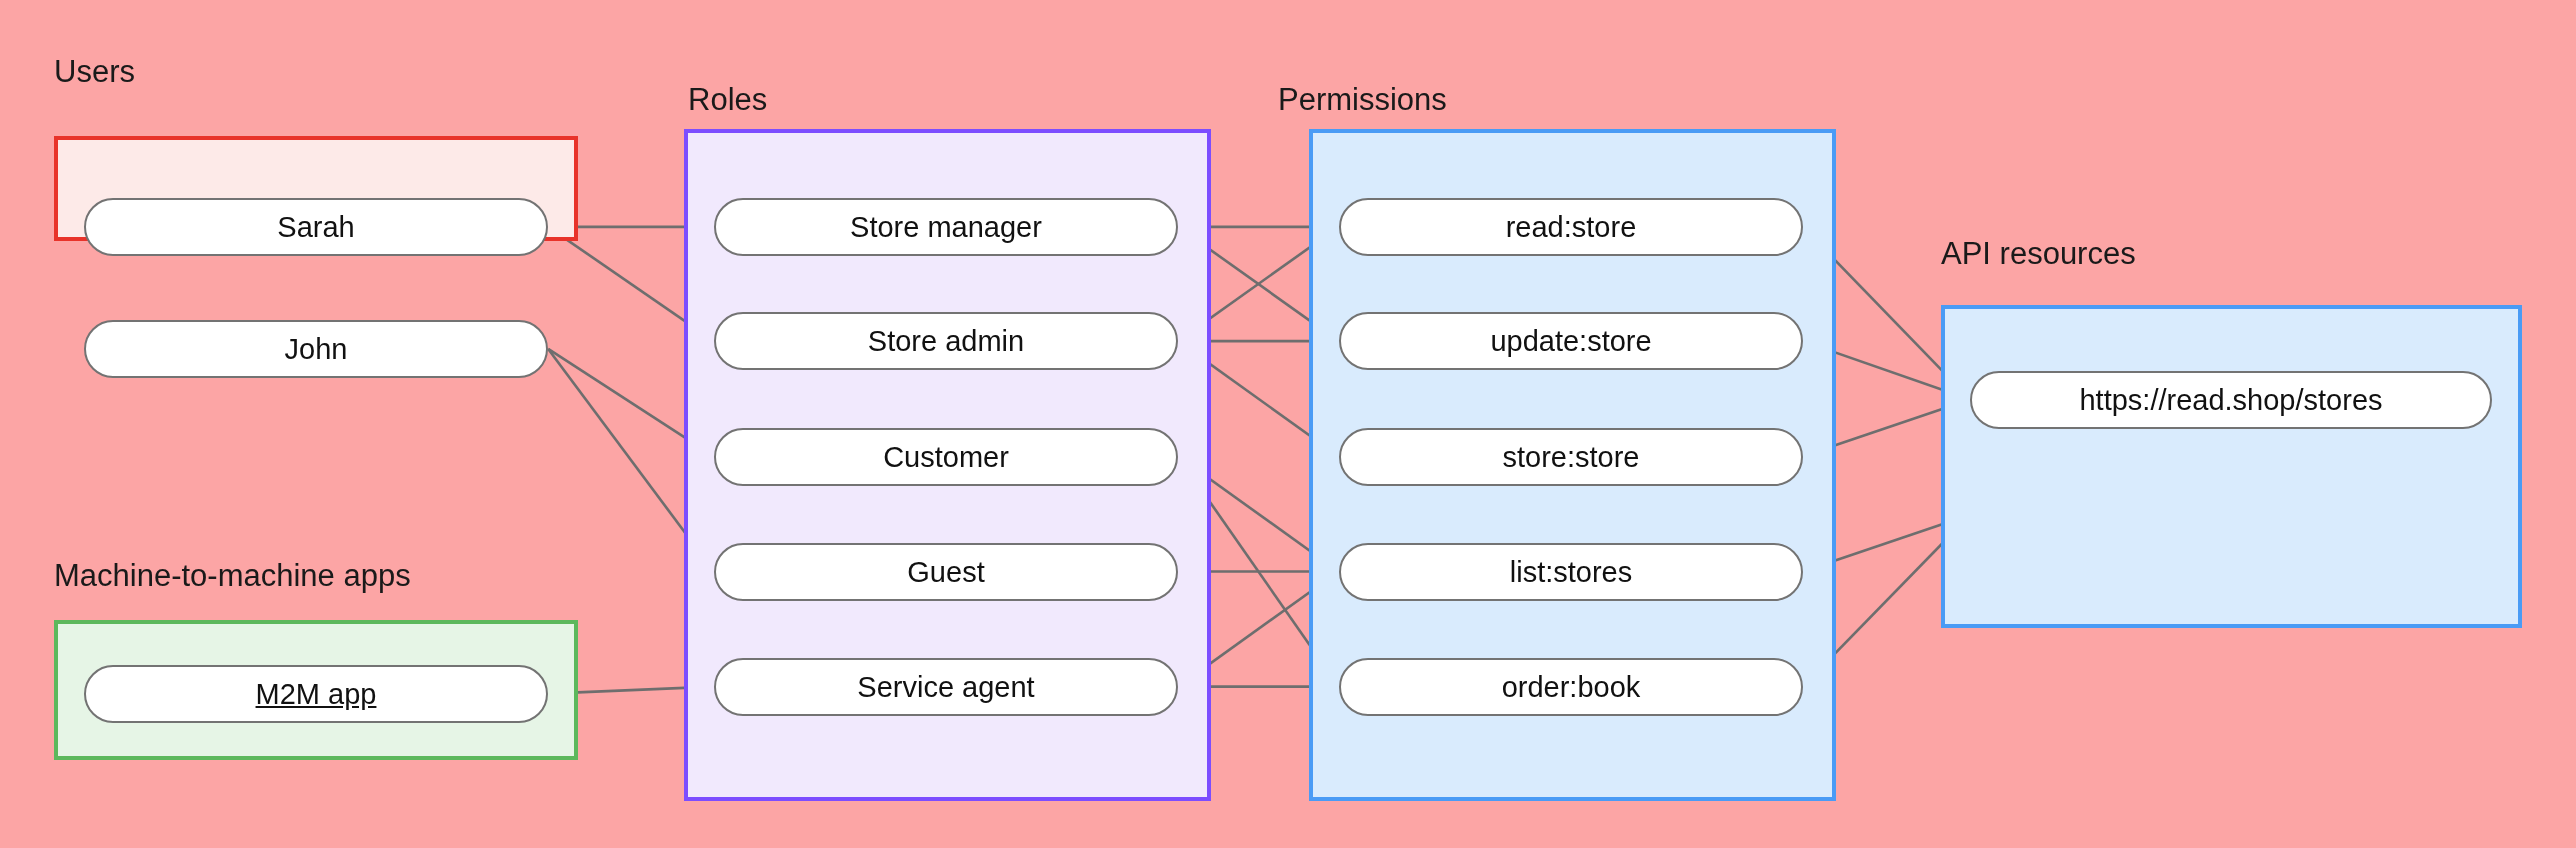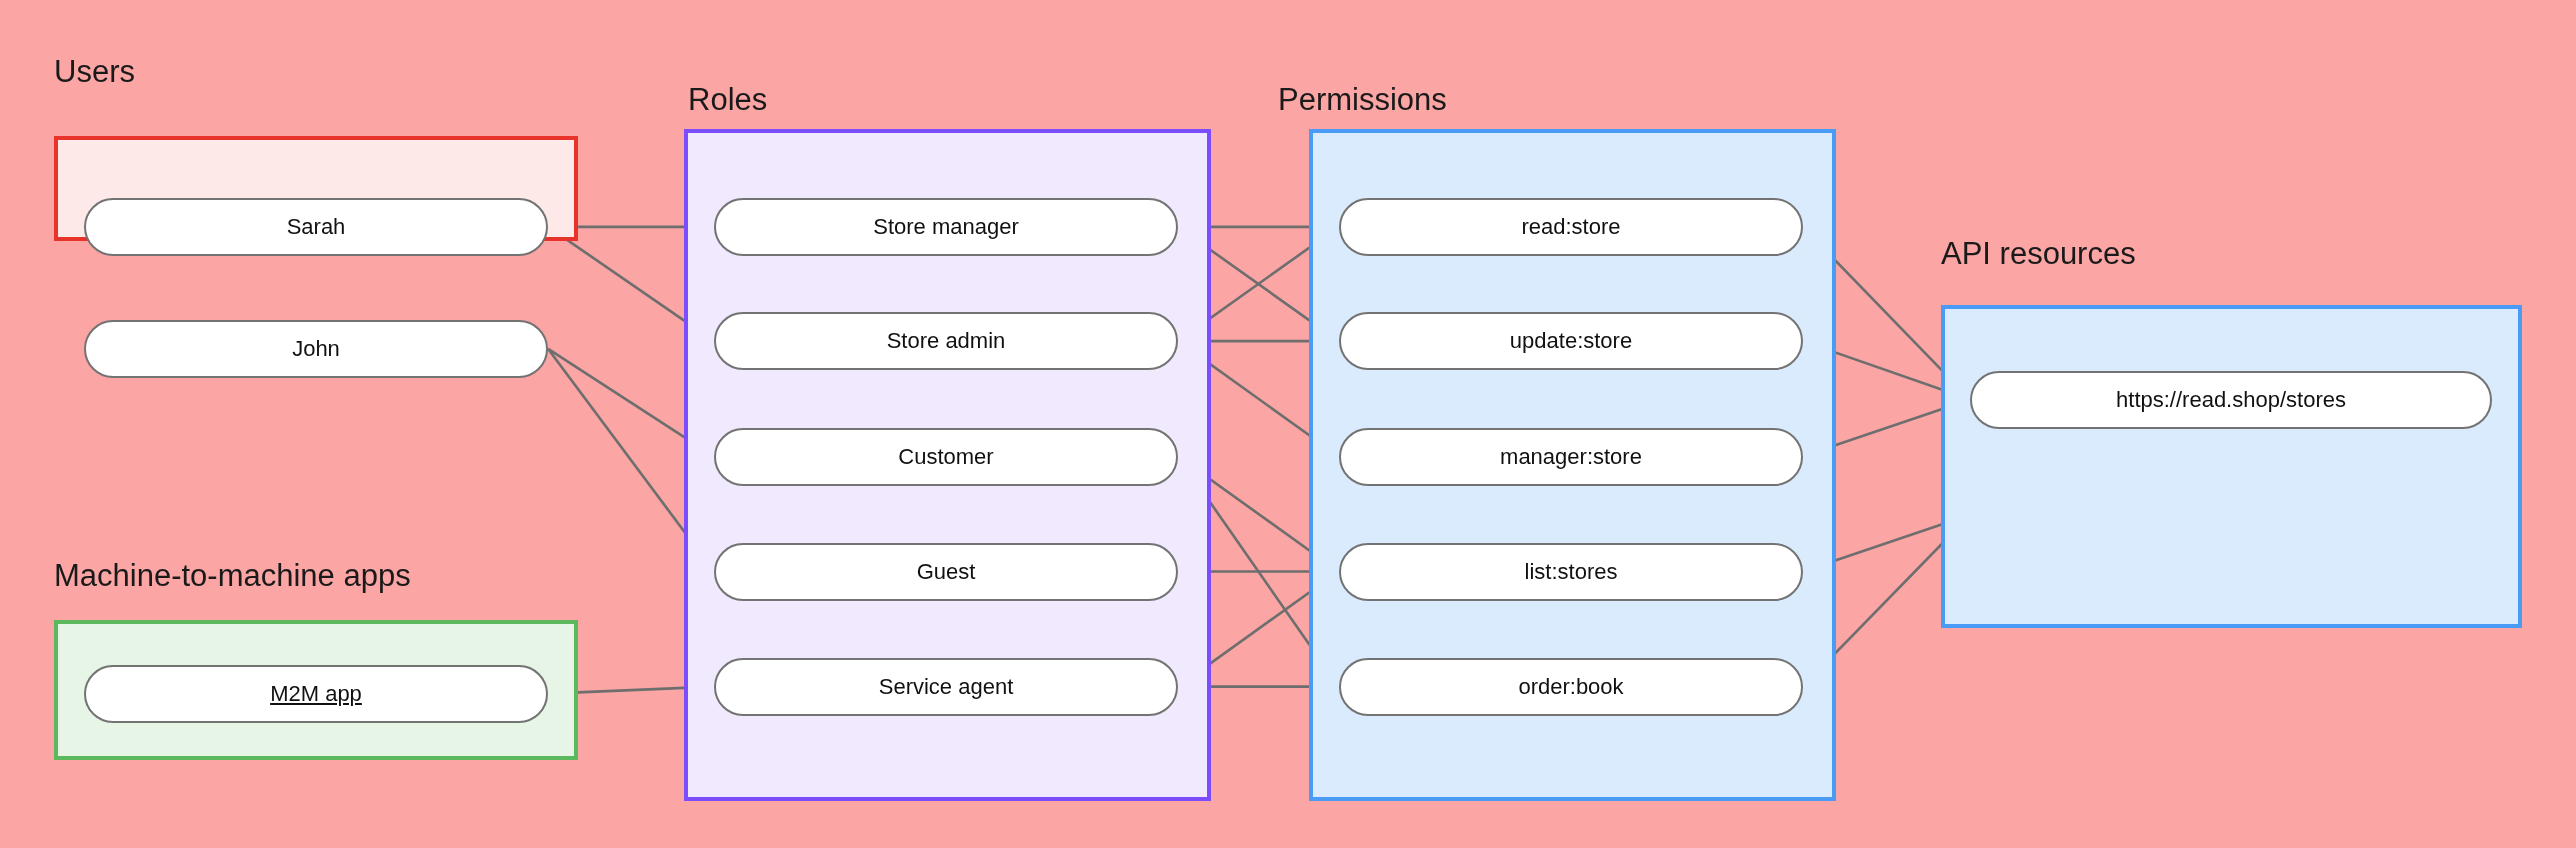--- a/index.html
+++ b/index.html
@@ -45,21 +45,21 @@
 
   .node {
     position: absolute;
     box-sizing: border-box;
     background: #ffffff;
     border: 2.6px solid #737373;
     border-radius: 52px;
     display: flex;
     align-items: center;
     justify-content: center;
-    font-size: 22px;
+    font-size: 29px;
     color: #111;
     z-index: 4;
     white-space: nowrap;
   }
 </style>
 </head>
 <body>
 
 <div id="stage">
   <svg id="edges" viewBox="0 0 2952 972" xmlns="http://www.w3.org/2000/svg">
@@ -107,20 +107,20 @@
     <div class="group-box group-roles" style="left: 684px; top: 129px; width: 527px; height: 672px; border-color: rgb(124, 77, 255); background: rgb(241, 233, 253);"></div>
     <div class="node" style="left: 714px; top: 198px; width: 464px; height: 58px;">Store manager</div>
     <div class="node" style="left: 714px; top: 312px; width: 464px; height: 58px;">Store admin</div>
     <div class="node" style="left: 714px; top: 428px; width: 464px; height: 58px;">Customer</div>
     <div class="node" style="left: 714px; top: 543px; width: 464px; height: 58px;">Guest</div>
     <div class="node" style="left: 714px; top: 658px; width: 464px; height: 58px;">Service agent</div>
     <div class="group-label" style="left: 1278px; top: 50px; margin-top: 32px;">Permissions</div>
     <div class="group-box group-perms" style="left: 1309px; top: 129px; width: 527px; height: 672px; border-color: rgb(74, 155, 245); background: rgb(217, 235, 253);"></div>
     <div class="node" style="left: 1339px; top: 198px; width: 464px; height: 58px;">read:store</div>
     <div class="node" style="left: 1339px; top: 312px; width: 464px; height: 58px;">update:store</div>
-    <div class="node" style="left: 1339px; top: 428px; width: 464px; height: 58px;">manager:store</div>
+    <div class="node" style="left: 1339px; top: 428px; width: 464px; height: 58px;">store:store</div>
     <div class="node" style="left: 1339px; top: 543px; width: 464px; height: 58px;">list:stores</div>
     <div class="node" style="left: 1339px; top: 658px; width: 464px; height: 58px;">order:book</div>
     <div class="group-label" style="left: 1941px; top: 236px;">API resources</div>
     <div class="group-box group-api" style="left: 1941px; top: 305px; width: 581px; height: 323px; border-color: rgb(74, 155, 245); background: rgb(217, 235, 253);"></div>
     <div class="node" style="left: 1970px; top: 371px; width: 522px; height: 58px;">https://read.shop/stores</div>
   </div>
 
 
 </body></html>

